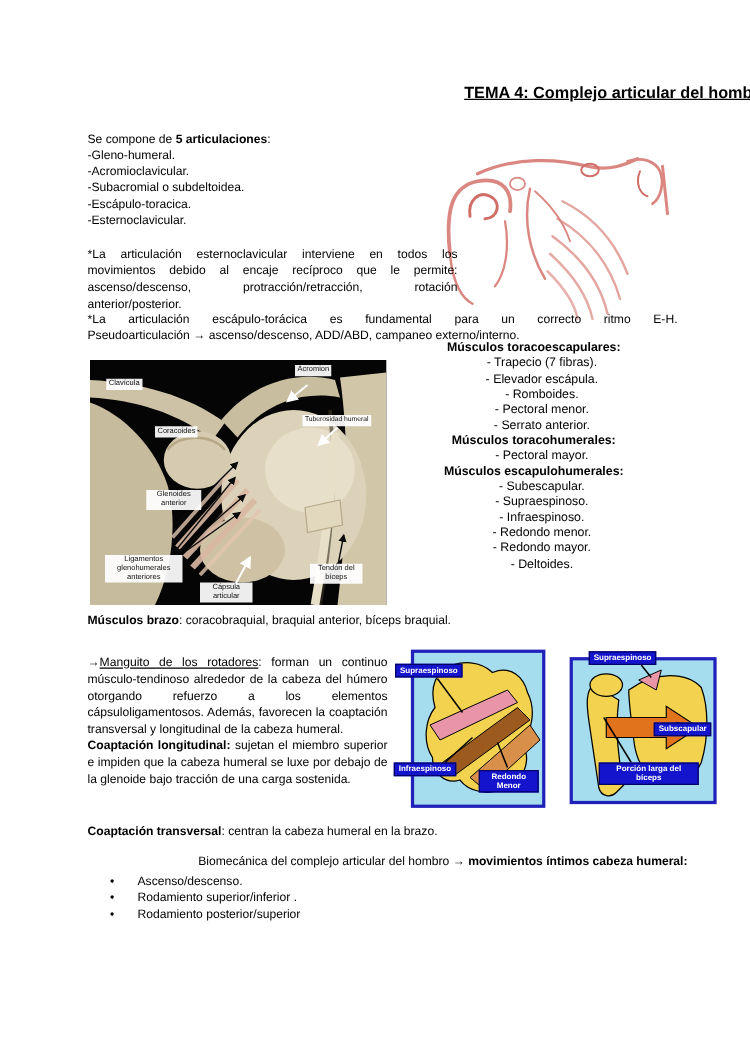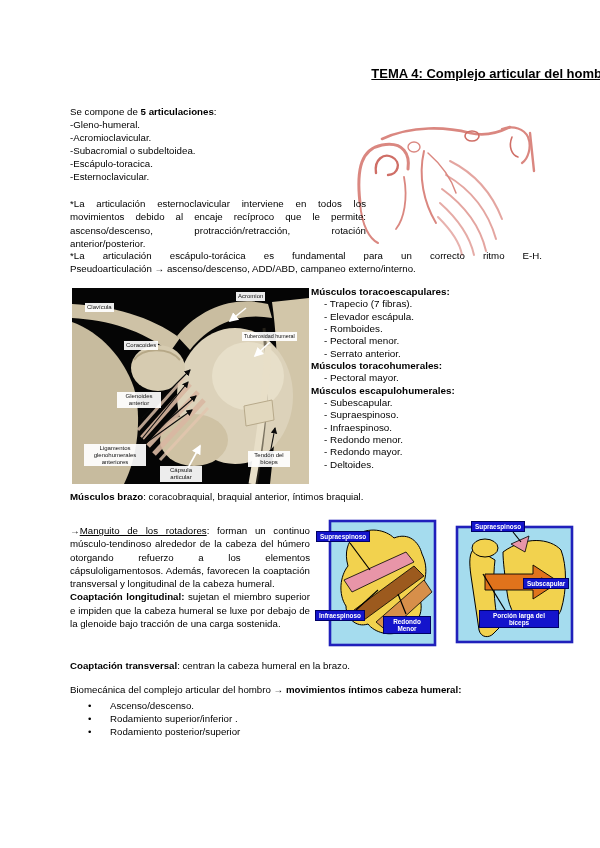--- a/index.html
+++ b/index.html
@@ -12,27 +12,27 @@
   .intro{left:70px;top:105px;width:300px;}
   .para{margin:0;text-align:justify;font-size:9.7px;line-height:13.3px;}
   .p1{position:absolute;left:70px;top:197px;width:296px;}
   .p2{position:absolute;left:70px;top:249px;width:472px;}
   .jline{text-align:justify;text-align-last:justify;}
   .photo{position:absolute;left:72px;top:288px;width:237px;height:196px;background:#050505;}
   .photo svg{position:absolute;left:0;top:0;}
   .plab{position:absolute;font-size:6px;line-height:6.8px;background:rgba(255,255,255,.93);
         color:#111;padding:1px 2px;text-align:center;white-space:nowrap;}
   .plab.wrap{white-space:normal;}
-  .muscles{position:absolute;left:311px;top:286px;width:232px;font-size:9.9px;line-height:12.35px;}
+  .muscles{position:absolute;left:311px;top:273px;width:232px;font-size:9.9px;line-height:12.35px;text-align:center;}
   .mhead{font-weight:bold;}
   .mitem{padding-left:13px;}
   .brazo{position:absolute;left:70px;top:491px;width:472px;font-size:9.7px;}
   .rot{position:absolute;left:70px;top:524px;width:240px;}
   .trans{position:absolute;left:70px;top:660px;width:472px;font-size:9.7px;}
-  .bio{position:absolute;left:70px;top:684px;width:480px;font-size:9.7px;}
+  .bio{position:absolute;left:70px;top:684px;width:480px;font-size:9.7px;text-align:right;}
   .bullets{position:absolute;left:88px;top:699px;width:420px;font-size:9.7px;line-height:13.2px;}
   .bul .dot{display:inline-block;width:22px;}
   .diag{position:absolute;}
   .d1{left:314px;top:518px;width:125px;height:130px;}
   .d2{left:455px;top:518px;width:122px;height:130px;}
   .diag svg{position:absolute;left:0;top:0;}
   .dlab{position:absolute;font-size:6.4px;font-weight:bold;line-height:7px;color:#fff;
         background:#1414cc;border:1px solid #000066;padding:1px 3px;text-align:center;}
   .sketch{position:absolute;left:352px;top:107px;width:188px;height:150px;}
 </style>
@@ -151,21 +151,21 @@
     <div class="mhead">Músculos escapulohumerales:</div>
     <div class="mitem">- Subescapular.</div>
     <div class="mitem">- Supraespinoso.</div>
     <div class="mitem">- Infraespinoso.</div>
     <div class="mitem">- Redondo menor.</div>
     <div class="mitem">- Redondo mayor.</div>
     <div class="mitem">- Deltoides.</div>
   </div>
 
   <div class="brazo">
-    <b>Músculos brazo</b><span>: coracobraquial, braquial anterior, íntimos braquial.</span>
+    <b>Músculos brazo</b><span>: coracobraquial, braquial anterior, bíceps braquial.</span>
   </div>
 
   <div class="rot">
     <p class="para"><span>→</span><span class="u">Manguito de los rotadores</span><span>: forman un continuo músculo-tendinoso alrededor de la cabeza del húmero otorgando refuerzo a los elementos cápsuloligamentosos. Además, favorecen la coaptación transversal y longitudinal de la cabeza humeral.</span></p>
     <p class="para"><b>Coaptación longitudinal:</b><span> sujetan el miembro superior e impiden que la cabeza humeral se luxe por debajo de la glenoide bajo tracción de una carga sostenida.</span></p>
   </div>
 
   <div class="diag d1">
     <svg width="125" height="130" viewBox="0 0 125 130">
       <rect x="16" y="3" width="105" height="124" fill="#a5dcee" stroke="#2020bb" stroke-width="2.6"></rect>

